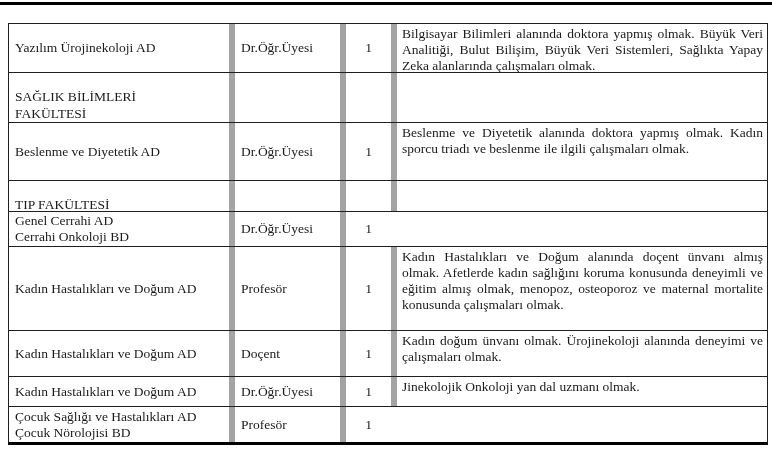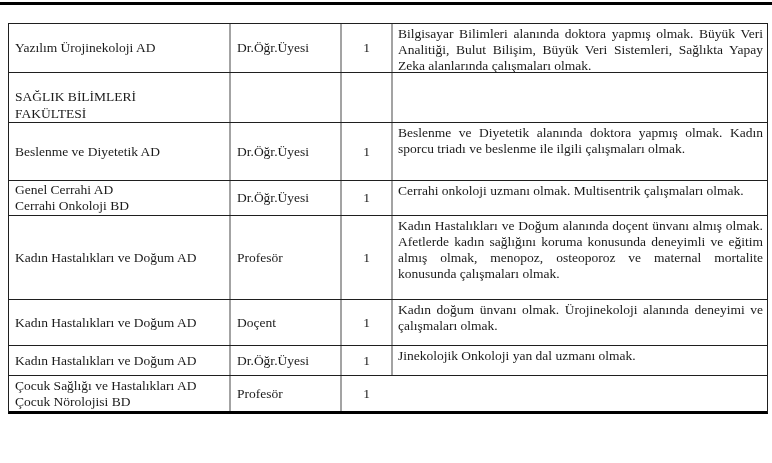--- a/index.html
+++ b/index.html
@@ -27,21 +27,21 @@
     box-sizing:border-box;
     overflow:hidden;
   }
   .row + .row{border-top:1px solid #1f1f1f;}
   .cell{
     box-sizing:border-box;
     overflow:hidden;
     font-size:13.5px;
     line-height:16px;
   }
-  .cell + .cell{border-left:2px solid #a3a3a3;}
+  .cell + .cell{border-left:6px solid #a3a3a3;}
   .dept{
     display:flex;flex-direction:column;justify-content:center;
     padding:2px 4px 2px 6px;
     white-space:pre-line;
   }
   .dept.section-head{
     justify-content:flex-start;
     font-weight:normal;
     padding-top:3px;
     line-height:17px;
@@ -85,27 +85,32 @@
       <div class="cell req"></div>
     </div>
 
     <div class="row" style="height:58px;">
       <div class="cell dept">Beslenme ve Diyetetik AD</div>
       <div class="cell title">Dr.Öğr.Üyesi</div>
       <div class="cell count">1</div>
       <div class="cell req">Beslenme ve Diyetetik alanında doktora yapmış olmak. Kadın sporcu triadı ve beslenme ile ilgili çalışmaları olmak.</div>
     </div>
 
+    <div class="row" style="height:31px;">
+      <div class="cell dept section-head">TIP FAKÜLTESİ</div>
+      <div class="cell title"></div>
+      <div class="cell count"></div>
+      <div class="cell req"></div>
+    </div>
 
     <div class="row" style="height:35px;">
       <div class="cell dept">Genel Cerrahi AD
 Cerrahi Onkoloji BD</div>
       <div class="cell title">Dr.Öğr.Üyesi</div>
       <div class="cell count">1</div>
-      <div class="cell req">Cerrahi onkoloji uzmanı olmak. Multisentrik çalışmaları olmak.</div>
     </div>
 
     <div class="row" style="height:84px;">
       <div class="cell dept">Kadın Hastalıkları ve Doğum AD</div>
       <div class="cell title">Profesör</div>
       <div class="cell count">1</div>
       <div class="cell req">Kadın Hastalıkları ve Doğum alanında doçent ünvanı almış olmak. Afetlerde kadın sağlığını koruma konusunda deneyimli ve eğitim almış olmak, menopoz, osteoporoz ve maternal mortalite konusunda çalışmaları olmak.</div>
     </div>
 
     <div class="row" style="height:46px;">

